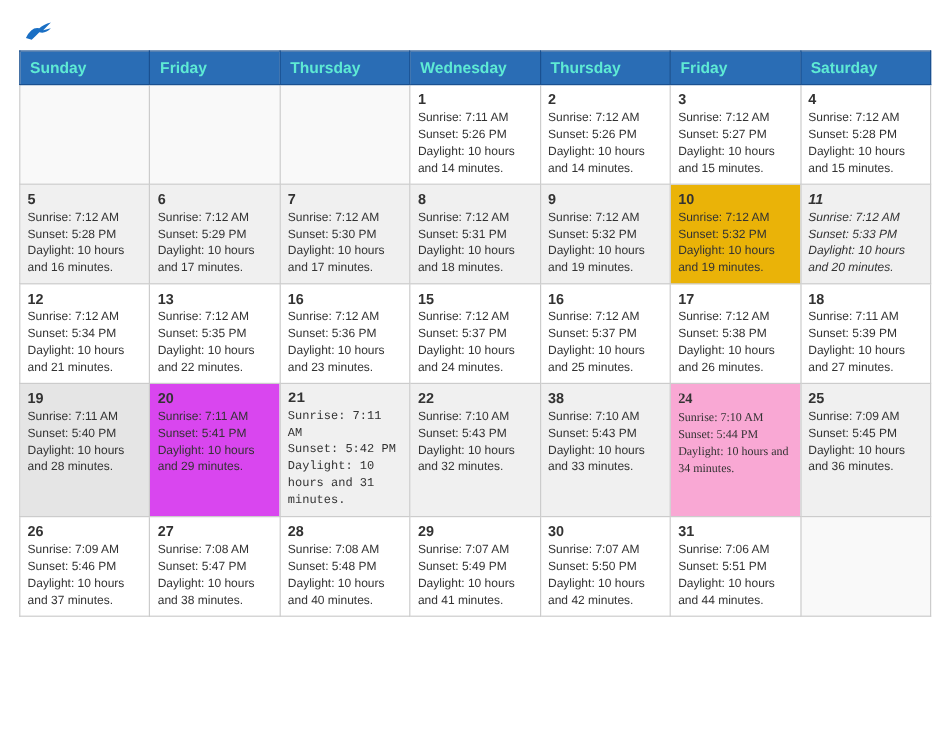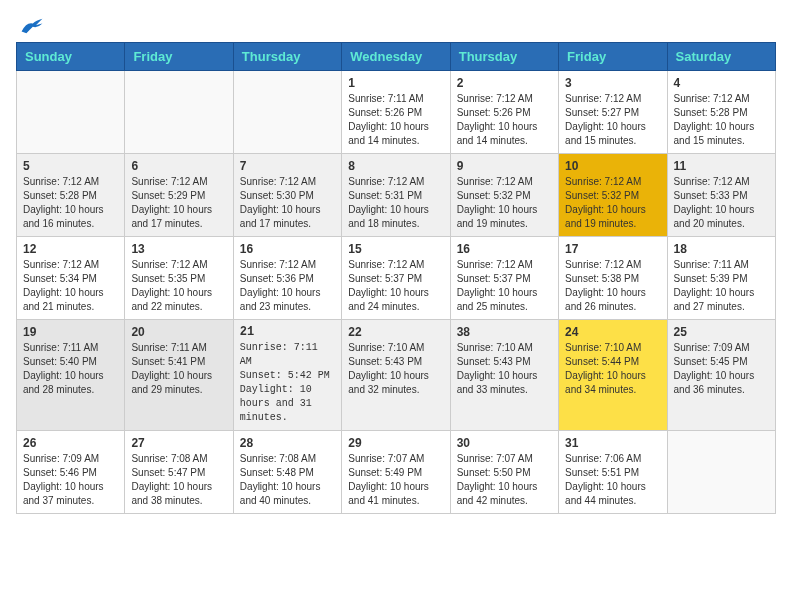--- a/index.html
+++ b/index.html
@@ -165,21 +165,21 @@
           <div class="cell-content">Sunrise: 7:12 AM<br>Sunset: 5:31 PM<br>Daylight: 10 hours and 18 minutes.</div>
         </td>
         <td style="background-color: rgb(240, 240, 240);">
           <span class="day-num">9</span>
           <div class="cell-content">Sunrise: 7:12 AM<br>Sunset: 5:32 PM<br>Daylight: 10 hours and 19 minutes.</div>
         </td>
         <td style="background-color: #eab308;">
           <span class="day-num">10</span>
           <div class="cell-content">Sunrise: 7:12 AM<br>Sunset: 5:32 PM<br>Daylight: 10 hours and 19 minutes.</div>
         </td>
-        <td style="background-color: rgb(240, 240, 240);">
+        <td style="background-color: rgb(240, 240, 240); font-style: italic;">
           <span class="day-num">11</span>
           <div class="cell-content">Sunrise: 7:12 AM<br>Sunset: 5:33 PM<br>Daylight: 10 hours and 20 minutes.</div>
         </td>
       </tr>
       <tr>
         <td>
           <span class="day-num">12</span>
           <div class="cell-content">Sunrise: 7:12 AM<br>Sunset: 5:34 PM<br>Daylight: 10 hours and 21 minutes.</div>
         </td>
         <td>
@@ -205,37 +205,37 @@
         <td>
           <span class="day-num">18</span>
           <div class="cell-content">Sunrise: 7:11 AM<br>Sunset: 5:39 PM<br>Daylight: 10 hours and 27 minutes.</div>
         </td>
       </tr>
       <tr>
         <td style="background-color: #e5e5e5;">
           <span class="day-num">19</span>
           <div class="cell-content">Sunrise: 7:11 AM<br>Sunset: 5:40 PM<br>Daylight: 10 hours and 28 minutes.</div>
         </td>
-        <td style="background-color: #e5e5e5;">
+        <td style="background-color: #d946ef;">
           <span class="day-num">20</span>
           <div class="cell-content">Sunrise: 7:11 AM<br>Sunset: 5:41 PM<br>Daylight: 10 hours and 29 minutes.</div>
         </td>
         <td style="background-color: rgb(240, 240, 240); font-family: Liberation Mono, monospace;">
           <span class="day-num">21</span>
           <div class="cell-content">Sunrise: 7:11 AM<br>Sunset: 5:42 PM<br>Daylight: 10 hours and 31 minutes.</div>
         </td>
         <td style="background-color: rgb(240, 240, 240); margin-top: 36px;">
           <span class="day-num">22</span>
           <div class="cell-content">Sunrise: 7:10 AM<br>Sunset: 5:43 PM<br>Daylight: 10 hours and 32 minutes.</div>
         </td>
         <td style="background-color: rgb(240, 240, 240);">
           <span class="day-num">38</span>
           <div class="cell-content">Sunrise: 7:10 AM<br>Sunset: 5:43 PM<br>Daylight: 10 hours and 33 minutes.</div>
         </td>
-        <td style="background-color: #fde047;">
+        <td style="background-color: #f9a8d4; font-family: Liberation Serif, serif;">
           <span class="day-num">24</span>
           <div class="cell-content">Sunrise: 7:10 AM<br>Sunset: 5:44 PM<br>Daylight: 10 hours and 34 minutes.</div>
         </td>
         <td style="background-color: rgb(240, 240, 240);">
           <span class="day-num">25</span>
           <div class="cell-content">Sunrise: 7:09 AM<br>Sunset: 5:45 PM<br>Daylight: 10 hours and 36 minutes.</div>
         </td>
       </tr>
       <tr>
         <td>

